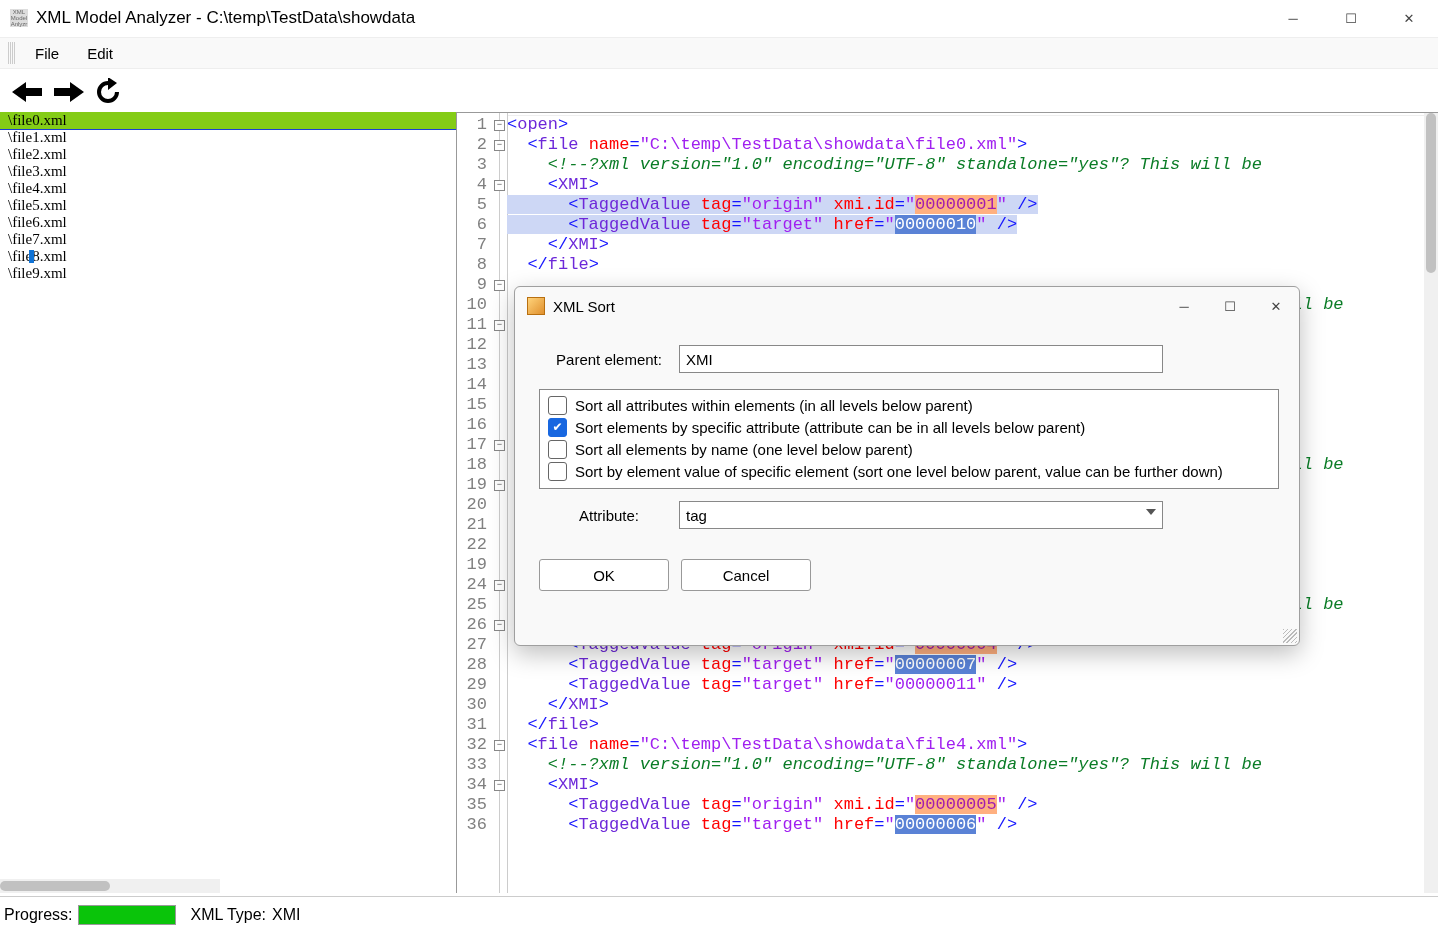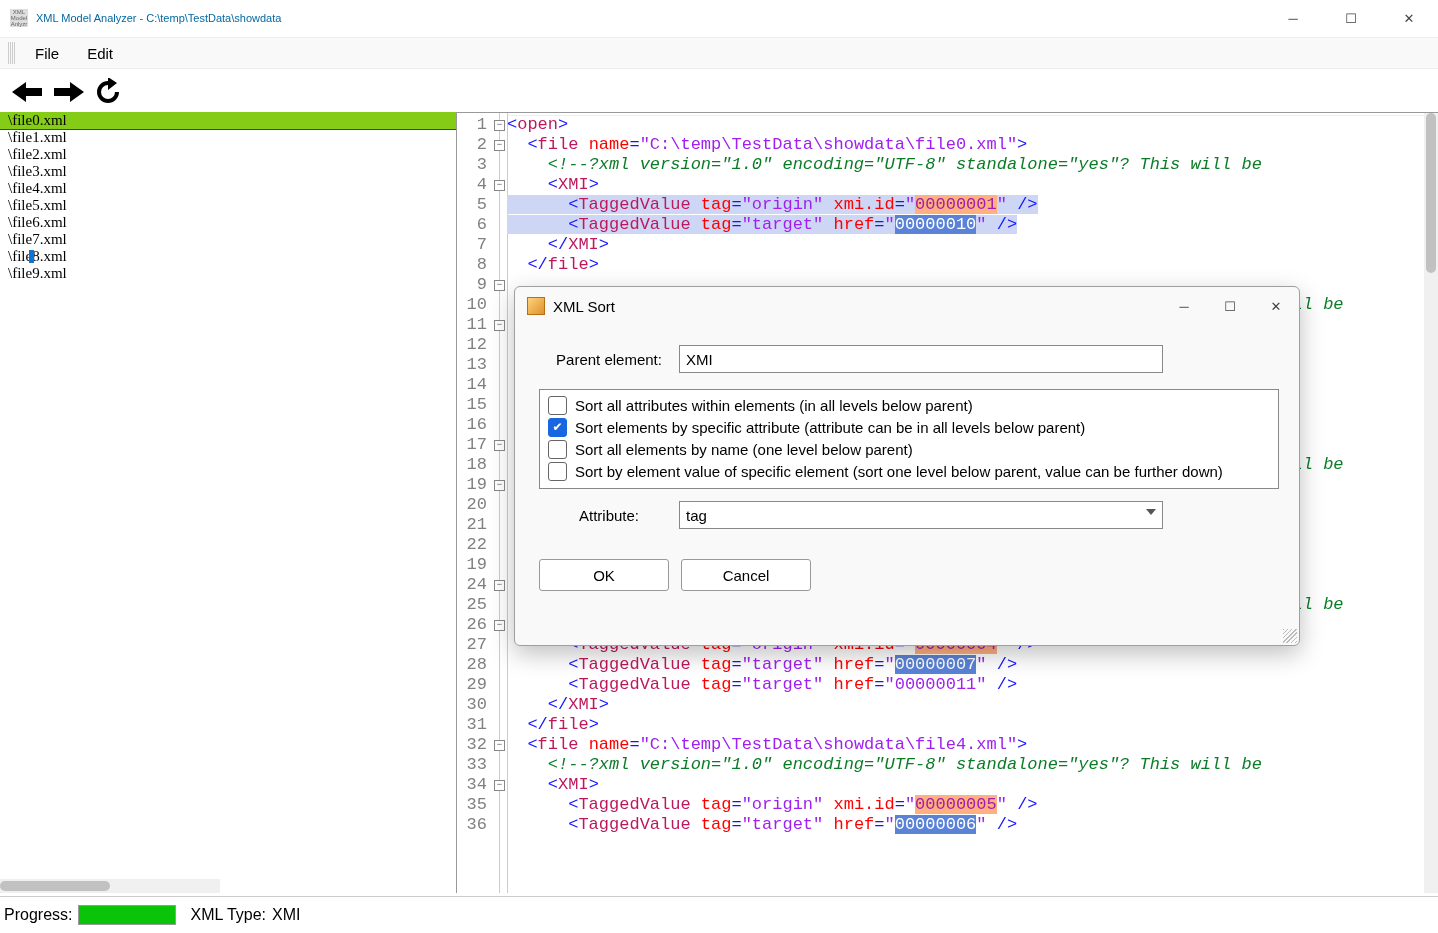--- a/index.html
+++ b/index.html
@@ -1,19 +1,19 @@
 <!DOCTYPE html>
 <html><head>
 <meta charset="utf-8">
 <style>
   html,body{margin:0;padding:0;width:1438px;height:933px;overflow:hidden;font-family:"Segoe UI",Arial,sans-serif;font-size:13px;background:#fff;color:#000;}
   
   .titlebar{height:36px;display:flex;align-items:center;background:#fff;border-bottom:1px solid #fff;}
   .titlebar .app-icon{width:18px;height:18px;margin:0 8px 0 10px;background:#ddd;font-size:6px;line-height:6px;display:flex;align-items:center;justify-content:center;color:#666;text-align:center}
-  .titlebar .title{flex:1;font-size:11px;color:#0369a1;}
+  .titlebar .title{flex:1;font-size:17px;color:#000000;}
   .titlebar .winbtn{width:58px;height:36px;display:flex;align-items:center;justify-content:center;color:#444;font-size:13px;}
   
   .menubar{height:30px;display:flex;align-items:center;padding-left:8px;background:#f9f9f9;border-top:1px solid #eee;border-bottom:1px solid #eee;}
   .menubar .grip{width:7px;height:22px;background:repeating-linear-gradient(to right,#ccc 0 1px,transparent 1px 2px);margin-right:6px;}
   .menubar .menuitem{padding:4px 14px;font-size:15px;}
   
   .toolbar{height:46px;display:flex;align-items:center;padding-left:8px;background:#fff;border-bottom:1px solid #eee;}
   .toolbar .btn{width:40px;height:40px;display:flex;align-items:center;justify-content:center;}
   .toolbar svg{width:36px;height:28px;}
   
@@ -29,21 +29,21 @@
   .editor{flex:1;position:relative;font-family:Consolas,"Courier New",monospace;font-size:17px;line-height:20px;overflow:hidden;border-top:1px solid #999;}
   .gutter{position:absolute;left:0;top:0;bottom:0;width:36px;text-align:right;color:#808080;background:#fff;padding-top:2px;}
   .gutter .ln{padding-right:6px;height:20px;}
   .fold{position:absolute;left:36px;top:0;bottom:0;width:14px;border-right:1px solid #ccc;background:#fff;padding-top:2px;}
   .fold .fm{height:20px;position:relative;}
   .fold .box{position:absolute;left:1px;top:5px;width:9px;height:9px;border:1px solid #888;background:#fff;font-size:9px;line-height:8px;text-align:center;color:#555;}
   .foldline{position:absolute;left:6px;top:0;bottom:0;width:1px;background:#ccc;}
   .code{position:absolute;left:50px;right:0;top:2px;white-space:pre;}
   .code .line{height:20px;}
   .selbg{background:#CDD7F5;}
-  .tag{color:#be185d;}
+  .tag{color:#6d28d9;}
   .attr{color:#FF0000;}
   .str{color:#A020F0;}
   .cmt{color:#0A7C26;font-style:italic;}
   .pun{color:#1414FF;}
   .hlo{background:#FFB080;color:#a21caf;font-style:normal;}
   .hlb{background:#5A82D6;color:#fff;font-style:normal;}
   .vscroll{position:absolute;right:0;top:0;width:14px;bottom:0;background:#f0f0f0;}
   .vscroll .thumb{position:absolute;left:2px;top:0;width:10px;height:160px;background:#c1c1c1;border-radius:5px;}
   
   .statusbar{position:absolute;left:0;right:0;bottom:0;height:36px;border-top:1px solid #ccc;display:flex;align-items:center;padding-left:4px;font-size:16px;background:#fff;}

